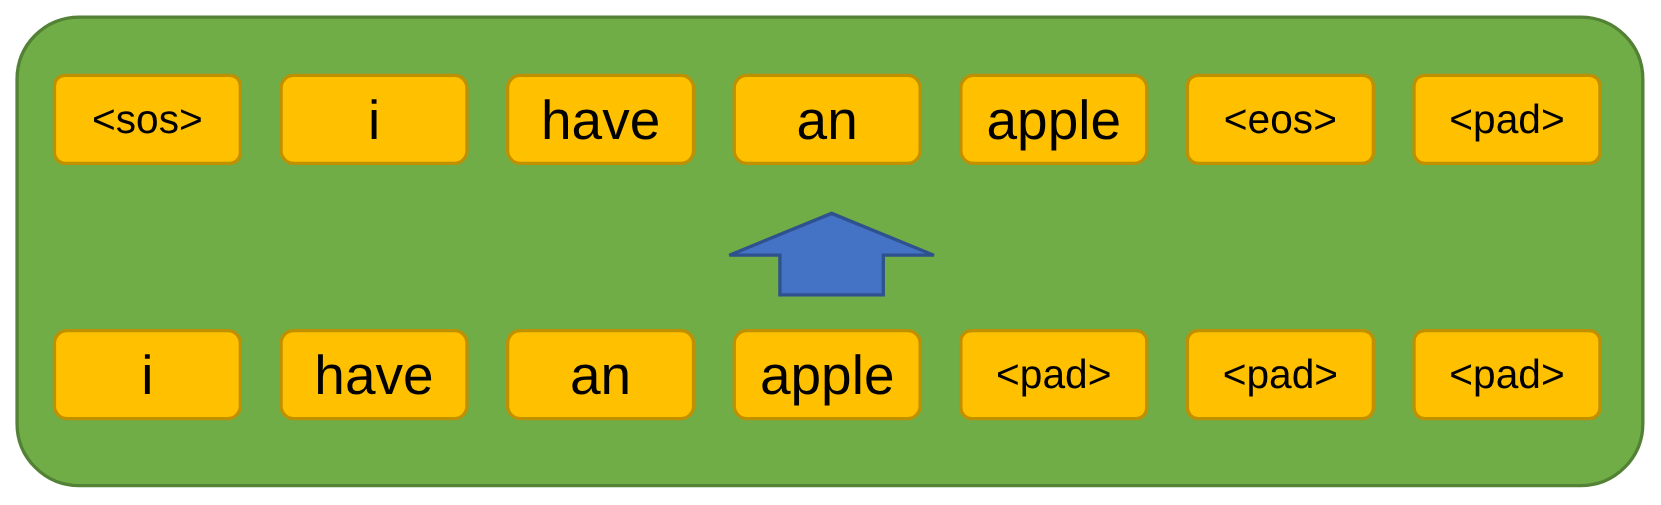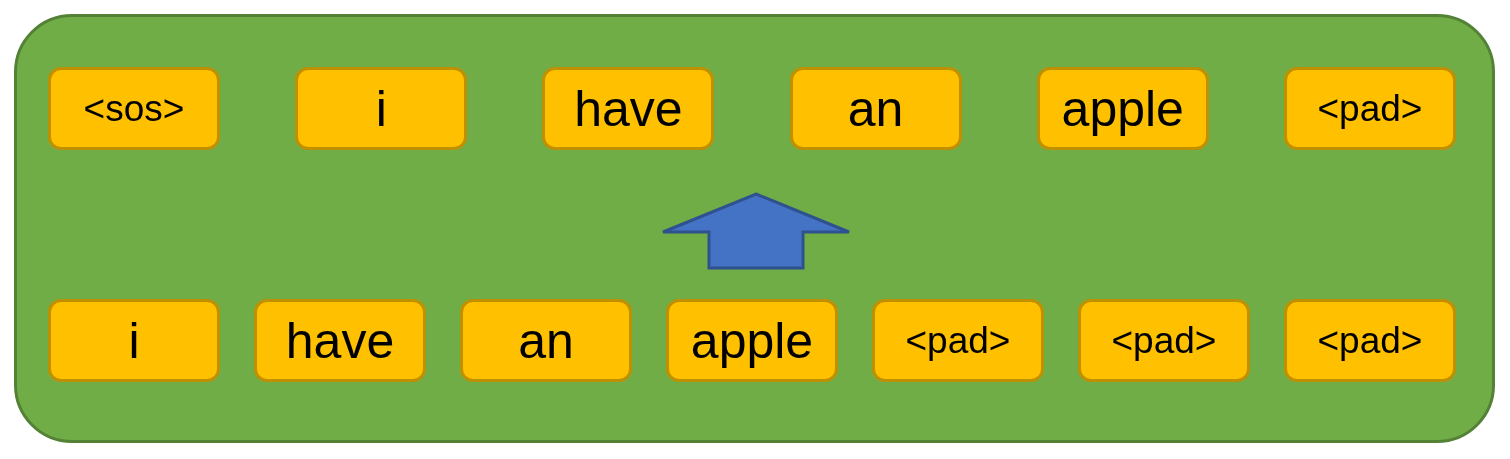--- a/index.html
+++ b/index.html
@@ -43,21 +43,21 @@
     border: 3px solid var(--token-border);
     border-radius: 13px;
     display: flex;
     align-items: center;
     justify-content: center;
     color: var(--text);
     line-height: 1;
     white-space: nowrap;
   }
   .token.word { font-size: 50px; }
-  .token.special { font-size: 37px; }
+  .token.special { font-size: 37px; border-radius: 11px; }
   .arrow-wrap {
     position: absolute;
     left: 643px; top: 175px;
     width: 192px; height: 78px;
   }
   .arrow-wrap svg { display: block; width: 192px; height: 78px; }
   .arrow-shape {
     fill: var(--arrow-fill);
     stroke: var(--arrow-border);
     stroke-width: 3;
@@ -69,20 +69,21 @@
 
 <div class="stage">
   <div class="panel">
 
     <div class="token-row top">
       <div class="token special">&lt;sos&gt;</div>
       <div class="token word">i</div>
       <div class="token word">have</div>
       <div class="token word">an</div>
       <div class="token word">apple</div>
+      <div class="token special">&lt;eos&gt;</div>
       <div class="token special">&lt;pad&gt;</div>
     </div>
 
     <div class="arrow-wrap">
       <svg viewBox="0 0 192 78" xmlns="http://www.w3.org/2000/svg">
         <polygon class="arrow-shape" points="96,2 189,40 143,40 143,76 49,76 49,40 3,40"></polygon>
       </svg>
     </div>
 
     <div class="token-row bottom">

